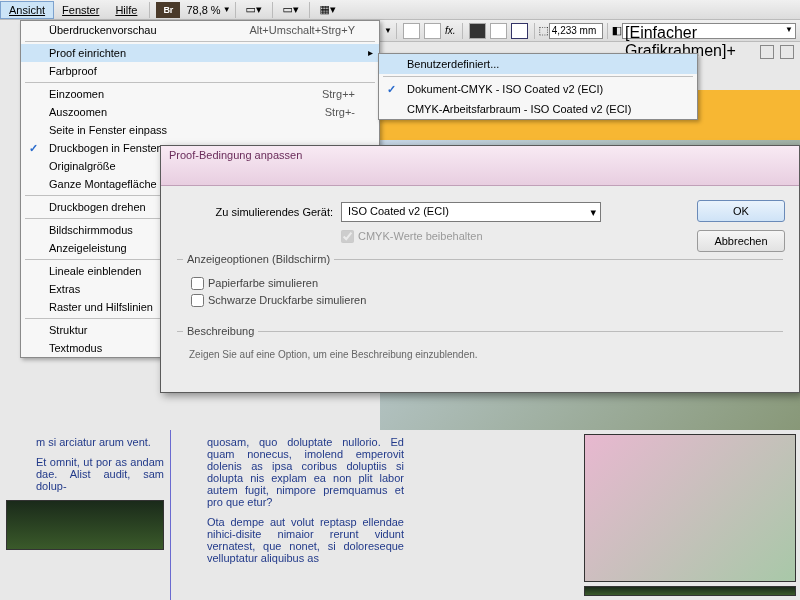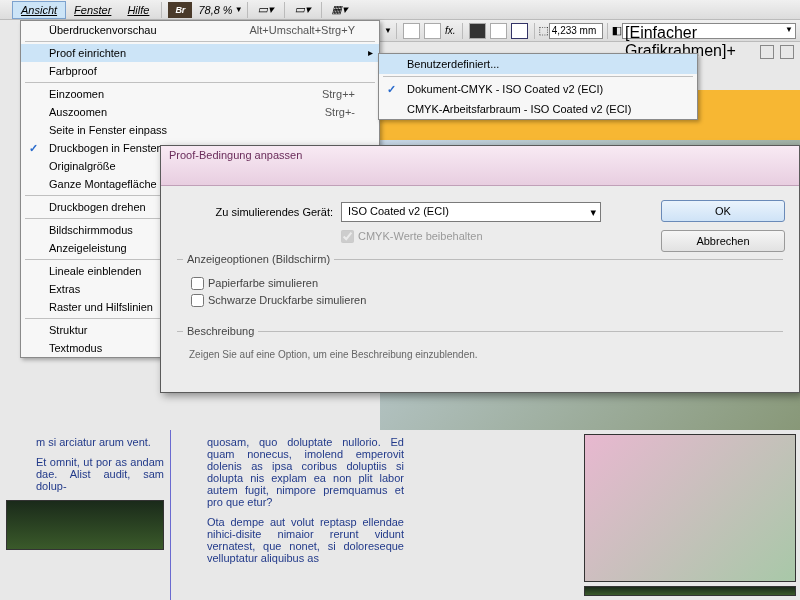--- a/index.html
+++ b/index.html
@@ -1,18 +1,18 @@
 <!DOCTYPE html>
 <html><head>
 <meta charset="utf-8">
 <style>
 * { margin: 0; padding: 0; box-sizing: border-box; font-family: "Segoe UI", Tahoma, sans-serif; font-size: 11px; }
 body { background: #e8e8e8; width: 800px; height: 600px; overflow: hidden; position: relative; }
 
-.menubar { height: 20px; background: linear-gradient(#f0f0f0,#dcdcdc); display: flex; align-items: center; padding: 0 12px; border-bottom: 1px solid #bbb; font-style: italic; }
+.menubar { height: 20px; background: linear-gradient(#f0f0f0,#dcdcdc); display: flex; align-items: center; padding: 0 0; border-bottom: 1px solid #bbb; }
 .menubar .menu-item { padding: 2px 8px; cursor: pointer; }
 .menubar .menu-item.active { background: #cce4f7; border: 1px solid #7da2ce; }
 .menubar .sep { width: 1px; height: 16px; background: #bbb; margin: 0 4px; }
 .menubar .zoom { margin-left: 4px; }
 .menubar .icon-btn { width: 24px; height: 16px; margin: 0 2px; display: inline-flex; align-items: center; justify-content: center; }
 
 .toolbar2 { position: absolute; top: 20px; right: 0; height: 22px; background: linear-gradient(#f0f0f0,#dcdcdc); display: flex; align-items: center; padding: 0 4px; border-bottom: 1px solid #bbb; }
 .toolbar2 .tb-icon { width: 20px; height: 16px; margin: 0 2px; border: 1px solid #aaa; background: #fff; }
 .toolbar2 .fx { width: 18px; text-align: center; font-style: italic; font-size: 10px; }
 .toolbar2 .sep { width: 1px; height: 16px; background: #bbb; margin: 0 4px; }
@@ -46,21 +46,21 @@
 .dialog-row .combo::after { content: "▾"; position: absolute; right: 4px; top: 3px; }
 .dialog .chk-row { display: flex; align-items: flex-start; margin: 4px 0 4px 168px; color: #444; }
 .dialog .chk-row.disabled { color: #9a9a9a; }
 .dialog .chk-row input { margin-right: 4px; }
 .dialog .chk-row.disabled input { accent-color: #bbb; }
 .dialog fieldset { border: none; border-top: 1px solid #bcbcbc; margin: 10px 4px 4px 4px; padding: 8px 6px 4px 6px; }
 .dialog fieldset legend { padding: 0 4px; color: #444; }
 .dialog fieldset .chk-row { margin-left: 8px; }
 .dialog .desc { font-size: 10px; color: #666; margin: 4px 6px; }
 .dialog-buttons { position: absolute; top: 14px; right: 14px; display: flex; flex-direction: column; gap: 8px; }
-.dialog-buttons button { width: 124px; height: 22px; border: 1px solid #6a8ab8; border-radius: 3px; background: linear-gradient(#eaf3fc,#cfe3f7); cursor: pointer; }
+.dialog-buttons button { width: 88px; height: 22px; border: 1px solid #6a8ab8; border-radius: 3px; background: linear-gradient(#eaf3fc,#cfe3f7); cursor: pointer; }
 .dialog-buttons button.secondary { background: linear-gradient(#f6f6f6,#e2e2e2); border-color: #9a9a9a; }
 
 .canvas { position: absolute; top: 430px; left: 0; right: 0; bottom: 0; display: flex; }
 .col1 { width: 170px; padding: 6px; color: #223a8a; font-size: 10.5px; }
 .col2 { width: 240px; padding: 6px; color: #223a8a; font-size: 10.5px; border-left: 1px solid #6a6ad0; }
 .col3 { width: 170px; }
 .col4 { flex: 1; display: flex; flex-direction: column; gap: 4px; padding: 4px; }
 .col1 p, .col2 p { margin-bottom: 8px; text-align: justify; margin-left: 30px; }
 .photo { background: linear-gradient(135deg,#e8b8d0,#a8c8a8); border: 1px solid #333; height: 150px; }
 .photo.dark { background: linear-gradient(0deg,#3a5a2a,#1a2a1a); }

